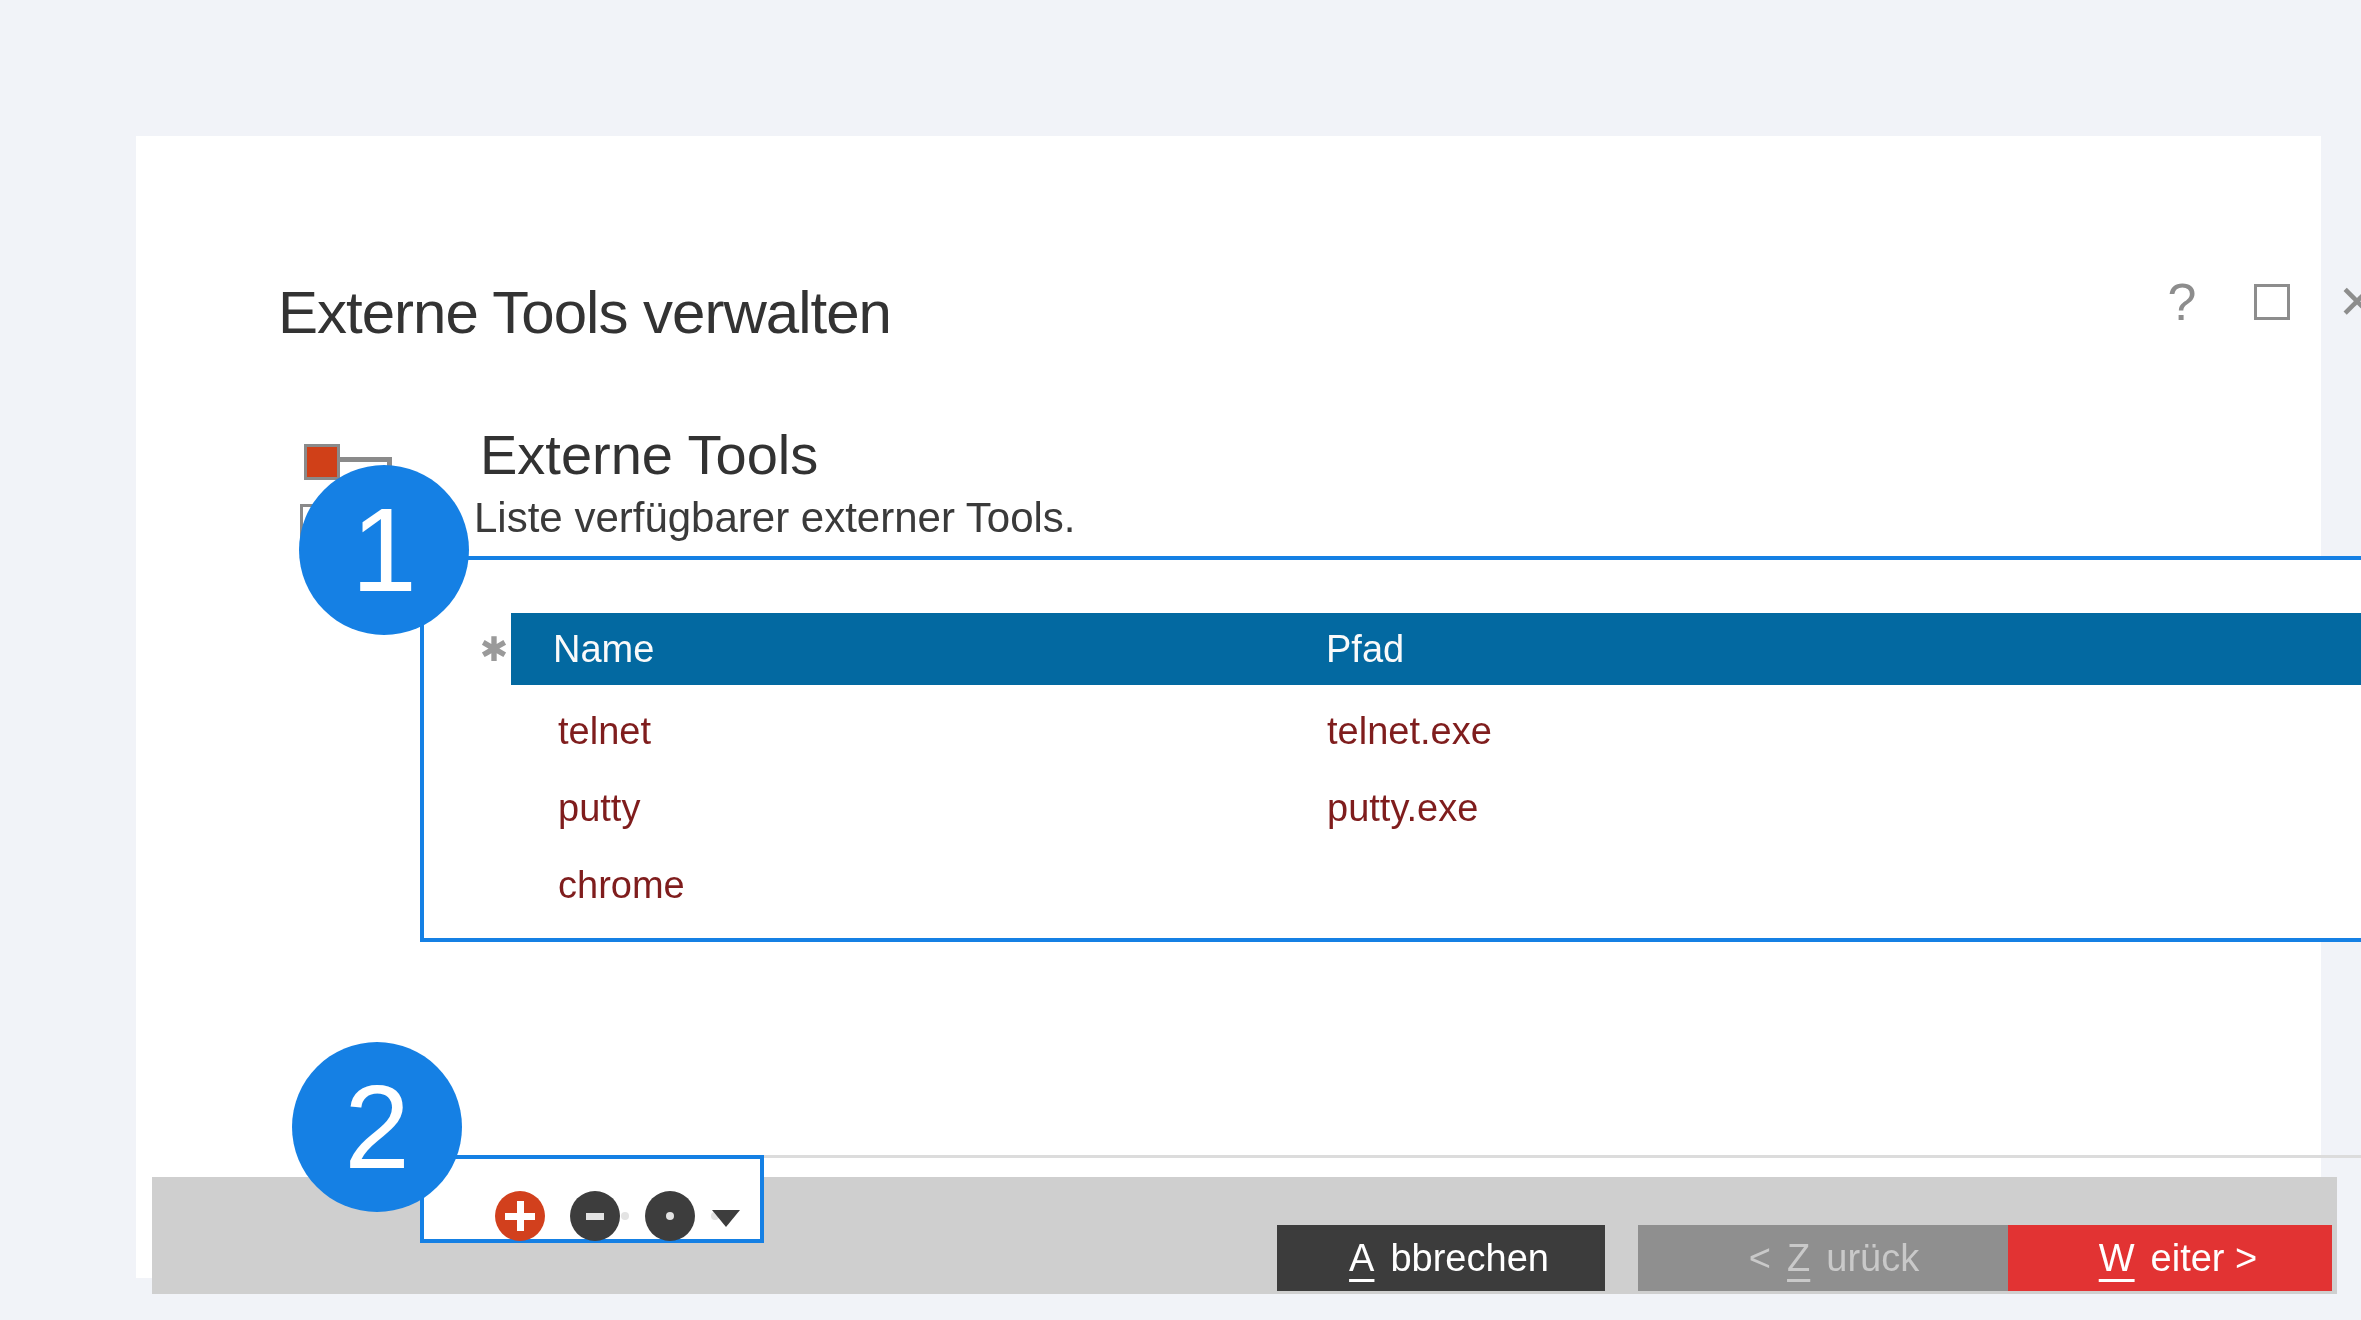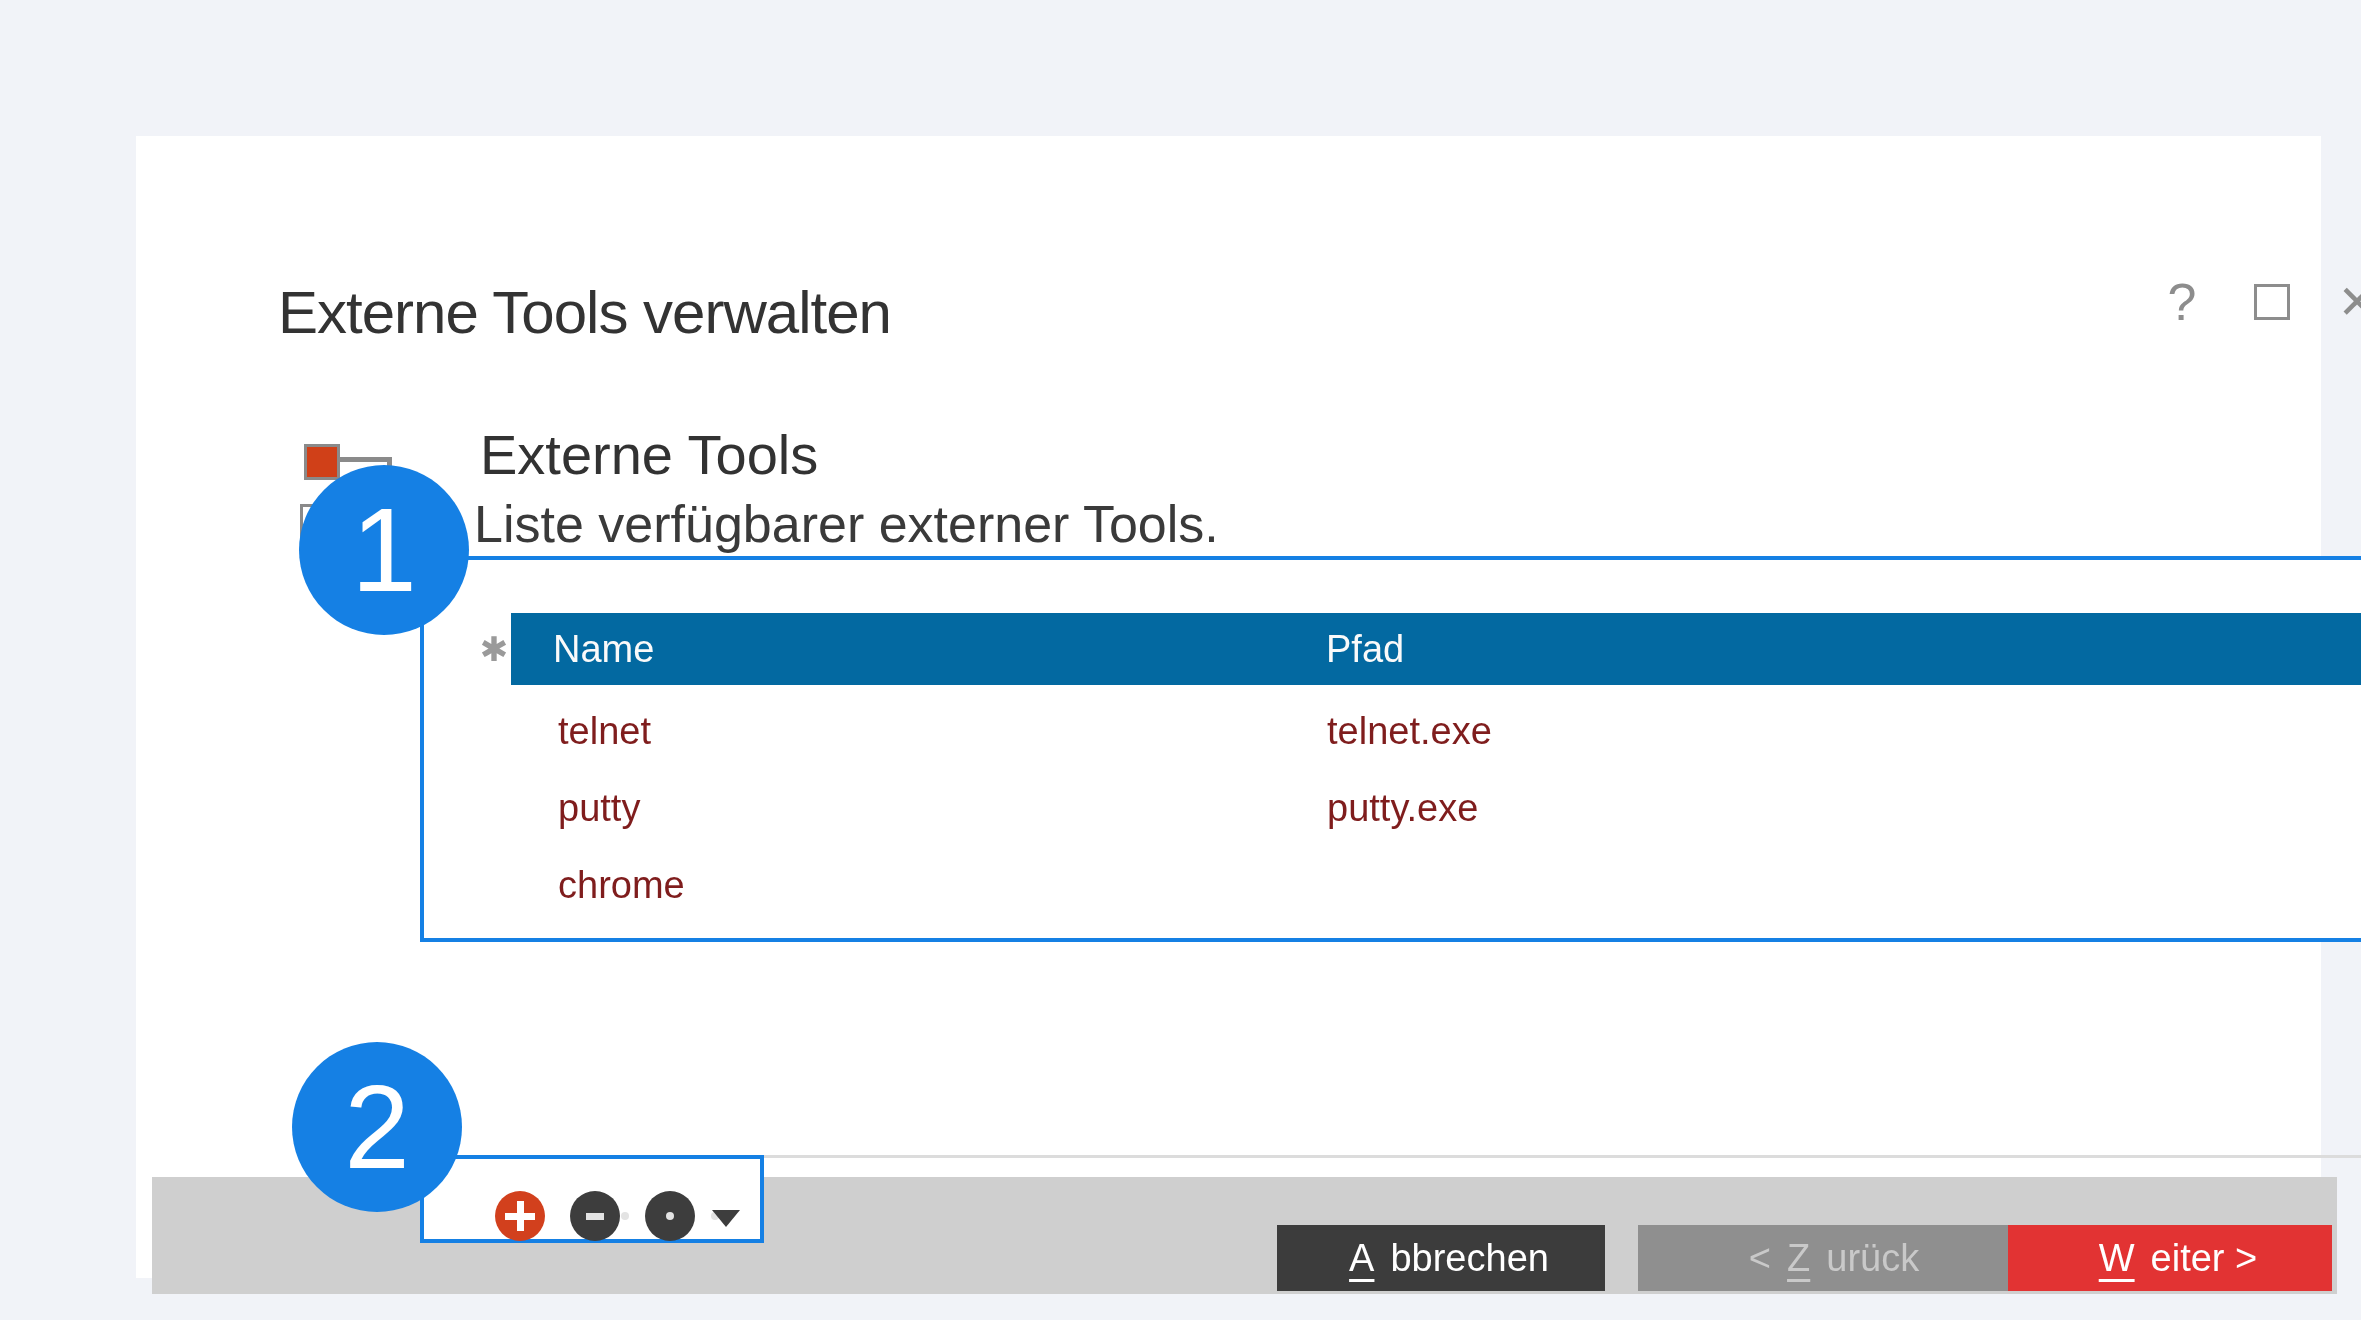--- a/index.html
+++ b/index.html
@@ -33,21 +33,21 @@
   }
   
   .ticon { position:absolute; background:#8a8a8a; }
   .ticon-red   { left:152px; top:292px; width:36px; height:36px; background:#d04018; border:3px solid #8a8a8a; }
   .ticon-h1    { left:186px; top:305px; width:54px; height:5px; }
   .ticon-v     { left:235px; top:305px; width:5px;  height:72px; }
   .ticon-h2    { left:183px; top:372px; width:54px; height:5px; }
   .ticon-ghost { left:148px; top:352px; width:36px; height:36px; background:#ffffff; border:3px solid #8a8a8a; }
   
   .step-heading  { position:absolute; left:328px; top:270px; font-size:56px; color:#323232;text-align:right; }
-  .step-subtitle { position:absolute; left:322px; top:342px; font-size:52px; color:#3a3a3a; }
+  .step-subtitle { position:absolute; left:322px; top:342px; font-size:42px; color:#3a3a3a; }
   
   .annot {
     position:absolute; width:170px; height:170px; border-radius:50%;
     background:#1580e4; color:#ffffff; z-index:6;
     display:flex; align-items:center; justify-content:center;
     font-size:118px; line-height:1;
   }
   .annot-1 { left:147px; top:313px; }
   .annot-2 { left:140px; top:890px; }
   

